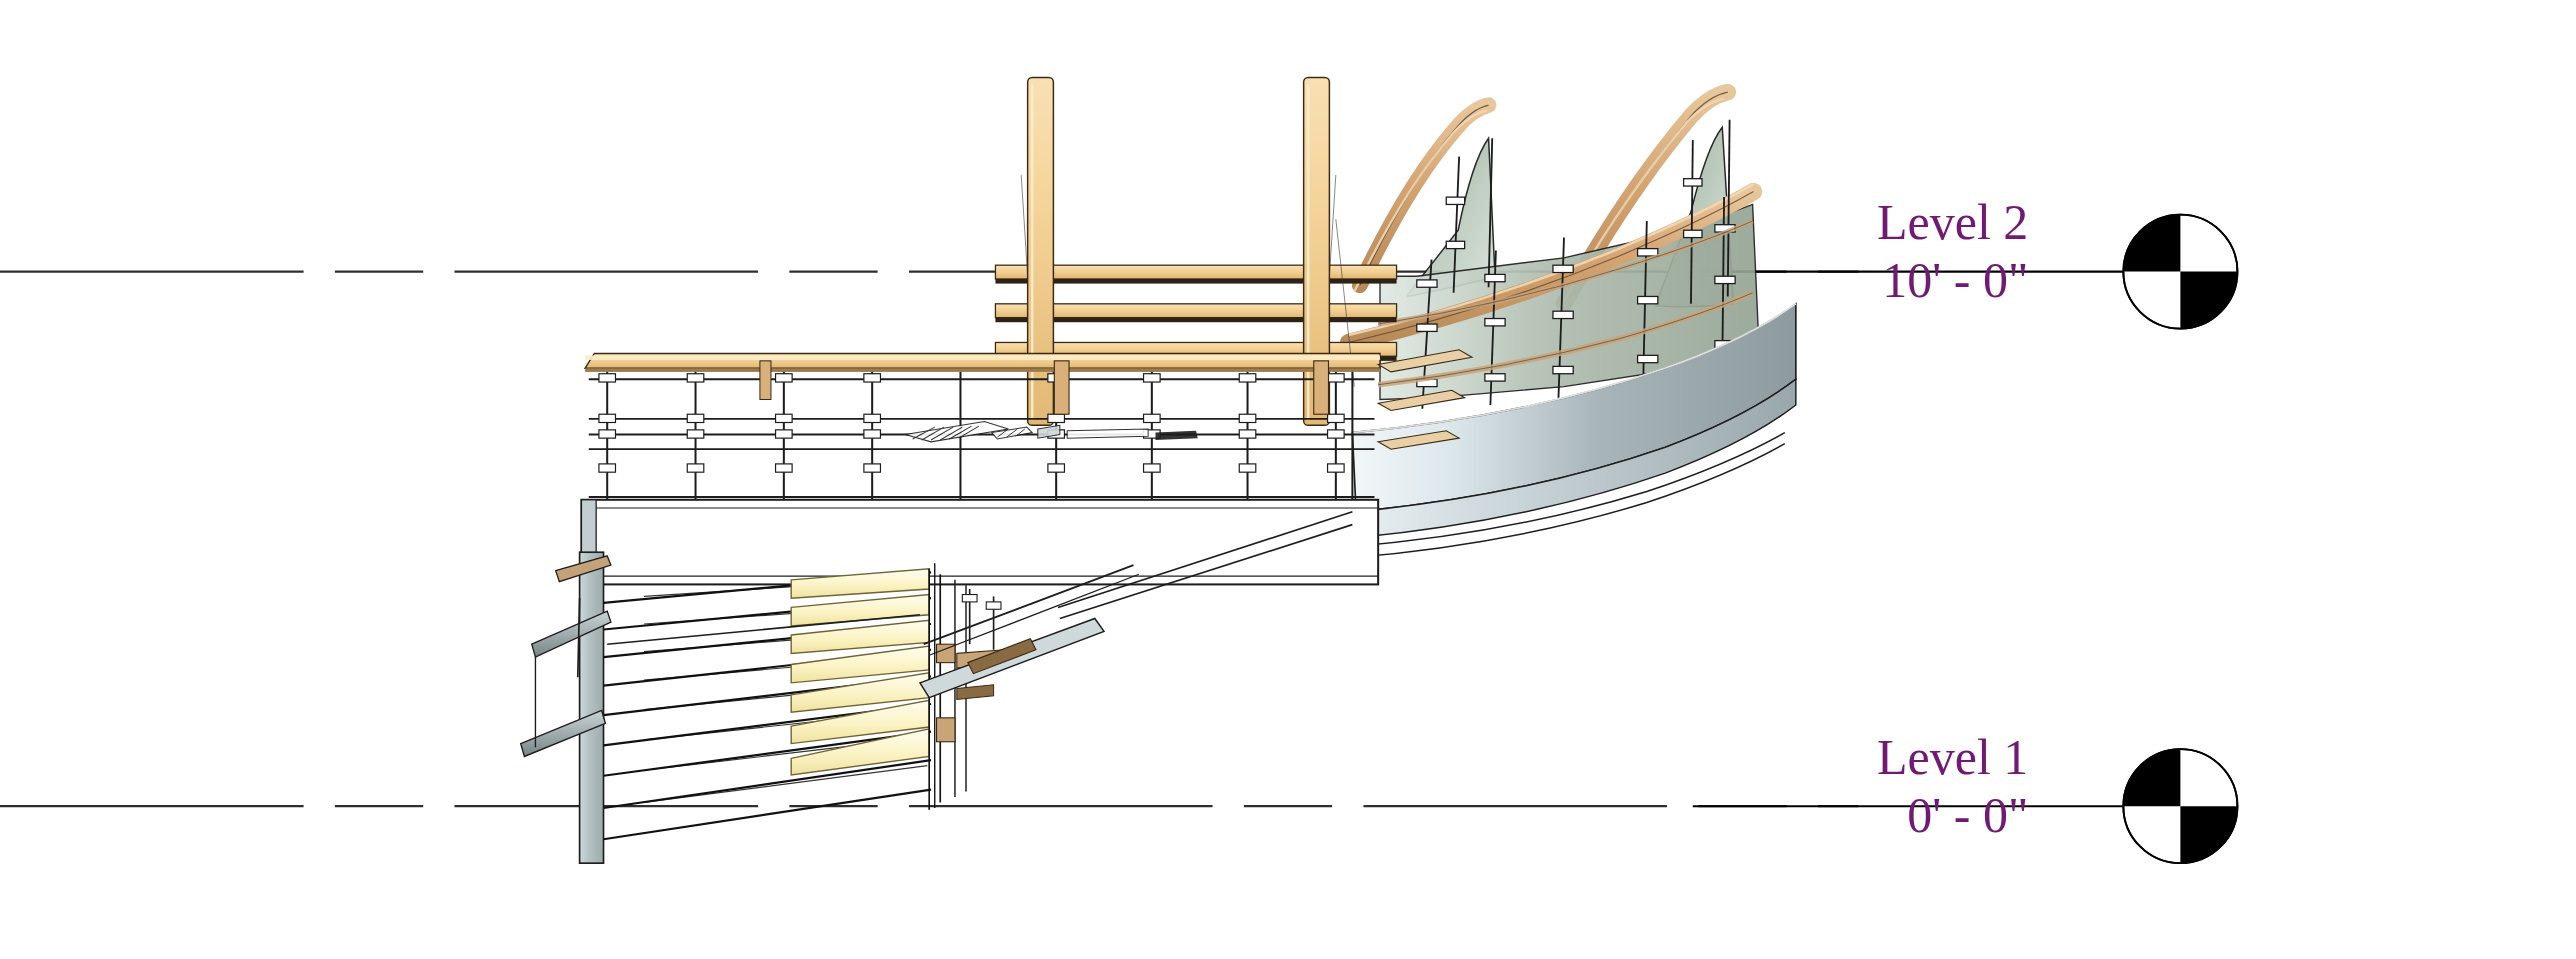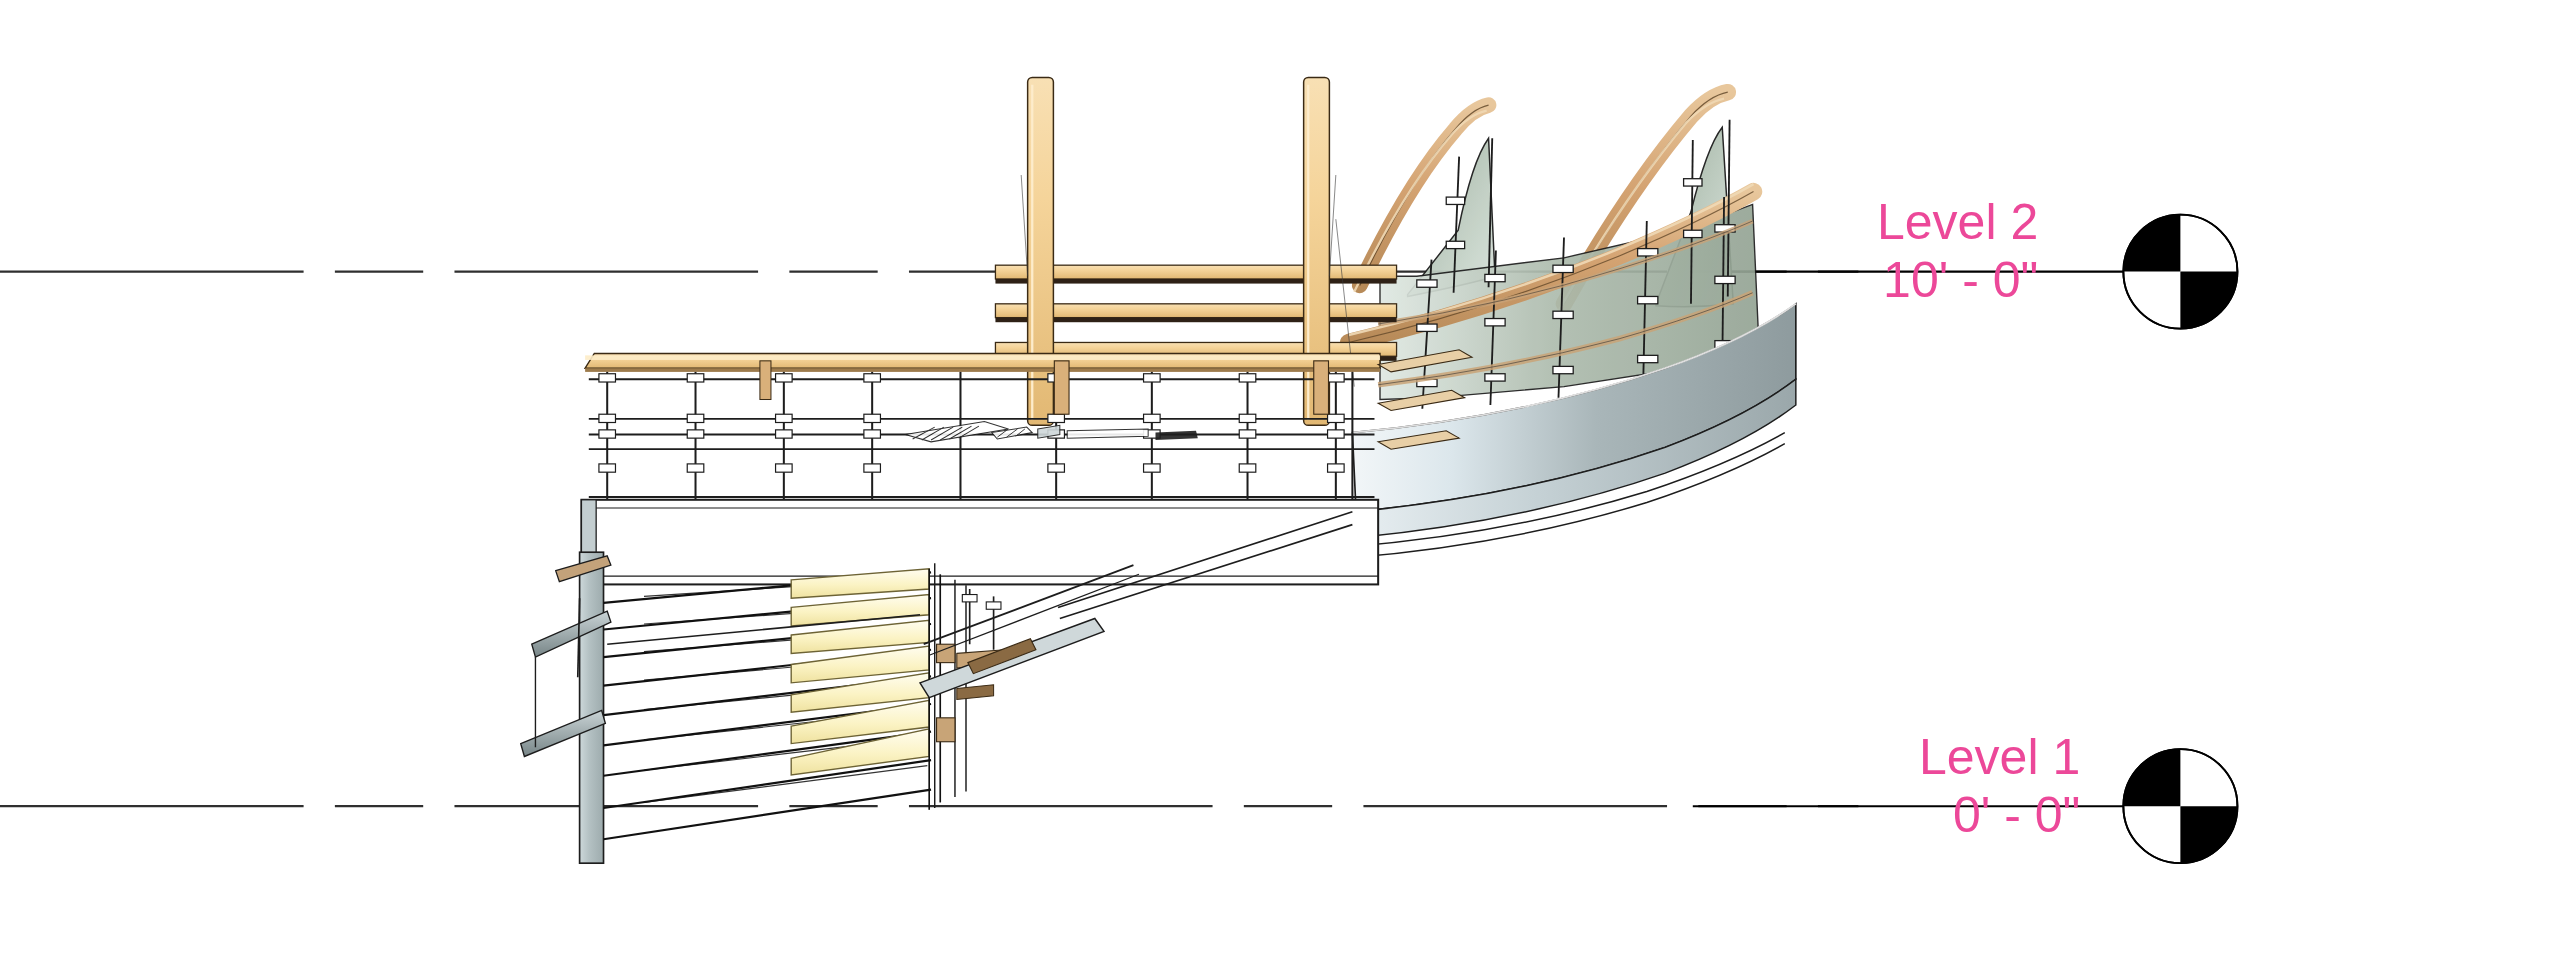--- a/index.html
+++ b/index.html
@@ -1,22 +1,22 @@
 <!DOCTYPE html>
 <html style="font-size:14.7px"><head>
 <meta charset="utf-8">
 <title>Stair Elevation</title>
 <style>
   html,body{margin:0;padding:0;background:#ffffff;}
   body{width:2576px;height:960px;overflow:hidden;
        font-family:"Liberation Sans","DejaVu Sans",sans-serif;}
   #canvas{position:relative;width:2576px;height:960px;background:#ffffff;}
   #canvas svg{position:absolute;left:0;top:0;}
-  .lvl-txt{position:absolute;color:#ec4899;font-weight:400;white-space:nowrap;
-           font-family:Liberation Sans, sans-serif;}
+  .lvl-txt{position:absolute;color:#701a75;font-weight:400;white-space:nowrap;
+           font-family:Liberation Serif, serif;}
   .lvl-name{font-size:50px;letter-spacing:0px;}
   .lvl-elev{font-size:50px;letter-spacing:0px;}
   .lvl-block{position:absolute;}
   .lvl-row{display:flex;flex-direction:column;align-items:flex-end;}
 </style>
 </head>
 <body>
 
 <div id="canvas">
 
@@ -392,21 +392,21 @@
 
 </svg>
 
 <div class="lvl-block" style="left:1877px; top:193px;">
   <div class="lvl-row">
     <div class="lvl-txt lvl-name" style="position:relative;">Level 2</div>
     <div class="lvl-txt lvl-elev" style="position:relative;">10' - 0"</div>
   </div>
 </div>
 
-<div class="lvl-block" style="left:1877px; top:728px;margin-left:42px;">
+<div class="lvl-block" style="left:1877px; top:728px;">
   <div class="lvl-row">
     <div class="lvl-txt lvl-name" style="position:relative;">Level 1</div>
     <div class="lvl-txt lvl-elev" style="position:relative;">0' - 0"</div>
   </div>
 </div>
 
 </div>
 
 
 </body></html>

